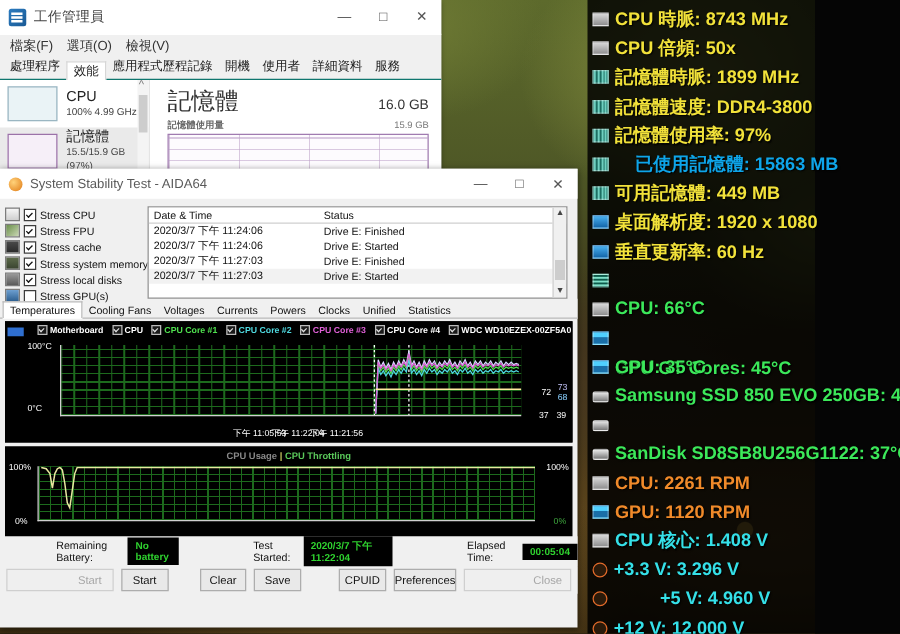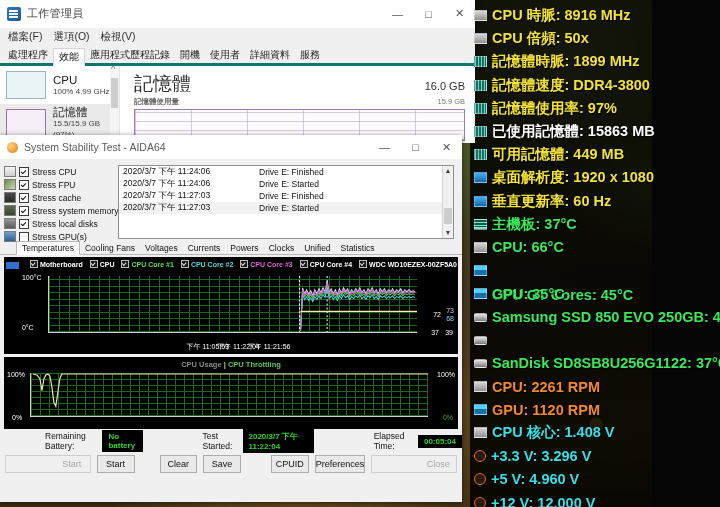--- a/index.html
+++ b/index.html
@@ -23,36 +23,36 @@
   #wallpaper:after{content:"";position:absolute;inset:0;
     background:
       linear-gradient(100deg, rgba(255,215,120,.10) 0 2px, rgba(0,0,0,0) 2px 14px),
       radial-gradient(circle at 596px 424px, #f0c24a 0 6px, rgba(0,0,0,0) 7px);
     opacity:.8;}
   #darkpanel{position:absolute;left:470px;top:0;width:250px;height:507px;
     background:#000;opacity:.84;}
   #darkpanel2{position:absolute;left:652px;top:0;width:68px;height:507px;background:#050505;}
 
   
-  #taskmgr{position:absolute;left:0;top:0;width:475px;height:140px;background:#f0f0f0;
+  #taskmgr{position:absolute;left:0;top:0;width:353px;height:140px;background:#f0f0f0;
     box-shadow:0 1px 4px rgba(0,0,0,.5);}
   #tm-title{height:27px;display:flex;align-items:center;background:#fff;
     border-bottom:1px solid #fff;}
   .tm-ico{width:14px;height:14px;margin-left:7px;margin-right:6px;flex:0 0 auto;
     background:linear-gradient(135deg,#2b7bc0,#1a5a95);border-radius:2px;position:relative;}
   .tm-ico:after{content:"";position:absolute;left:2px;top:3px;width:9px;height:2px;background:#fff;
     box-shadow:0 3px 0 #fff,0 6px 0 #fff;}
   #tm-title-text{font-size:11px;color:#444;letter-spacing:.3px;}
   .wbtns{margin-left:auto;display:flex;}
   .wbtn{width:31px;height:27px;display:flex;align-items:center;justify-content:center;
     font-size:11px;color:#555;}
   #tm-menu{height:18px;display:flex;align-items:center;gap:11px;padding-left:8px;
     font-size:10.5px;color:#333;background:#f0f0f0;}
-  #tm-tabs{height:17px;display:flex;align-items:flex-end;padding-left:3px;
-    background:#f0f0f0;border-bottom:3px solid #0f766e;}
+  #tm-tabs{height:17px;display:flex;align-items:flex-start;padding-left:3px;
+    background:#f0f0f0;border-bottom:1px solid #0f766e;}
   .tm-tab{font-size:10px;color:#222;padding:2px 5px 2px 5px;line-height:12px;}
   .tm-tab.active{background:#ffffff;border:1px solid #d6d6d6;border-bottom:1px solid #fff;
     position:relative;top:3px;}
   #tm-body{display:flex;height:77px;background:#fff;}
   #tm-side{width:119px;background:#fff;border-right:1px solid #e4e4e4;position:relative;}
   .tile{display:flex;align-items:center;height:38px;padding-left:6px;gap:7px;}
   .tile.sel{background:#eaeaea;}
   .tile-thumb{width:38px;height:26px;border:1px solid #9ab6c2;background:#eaf3f6;flex:0 0 auto;}
   .tile.mem .tile-thumb{border-color:#9b72a8;background:#f6eff8;}
   .tile-l1{font-size:11.5px;color:#222;line-height:12px;}
@@ -104,21 +104,21 @@
   .lh{font-size:8.5px;color:#111;padding-left:4px;}
   .lh.c1{width:132px;}
   .log-row{display:flex;height:12px;align-items:center;}
   .log-row.alt{background:#f2f2f2;}
   .lc{font-size:8.5px;color:#111;padding-left:4px;}
   .lc.c1{width:132px;}
   #a-log-sb{position:absolute;right:0;top:0;width:10px;height:100%;background:#f0f0f0;
     border-left:1px solid #d0d0d0;}
   .sb-arrow{height:10px;text-align:center;font-size:7px;color:#444;line-height:10px;}
   #a-log-sb-thumb{position:absolute;top:42px;left:1px;width:8px;height:16px;background:#cdcdcd;}
-  #a-tabs{display:flex;align-items:flex-end;height:15px;padding-left:16px;
+  #a-tabs{display:flex;align-items:flex-end;height:15px;padding-left:2px;
     border-bottom:1px solid #b9b9b9;background:#f0f0f0;}
   .a-tab{font-size:8.5px;color:#111;padding:1px 5px;}
   .a-tab.active{background:#fff;border:1px solid #b9b9b9;border-bottom:1px solid #fff;
     position:relative;top:1px;}
   #a-chart1{margin:2px 4px 0 4px;height:95px;background:#000;display:flex;position:relative;
     border:1px solid #000;}
   #c1-left{width:16px;padding-top:4px;}
   #c1-left-sw{width:13px;height:7px;background:#2f6fd0;margin-left:1px;}
   #c1-body{flex:1;position:relative;}
   #c1-legend{display:flex;gap:7px;padding:2px 0 1px 10px;align-items:center;}
@@ -279,20 +279,24 @@
         <span class="chk-label">Stress local disks</span>
       </div>
       <div class="chk-row">
         <span class="stress-ico i5"></span>
         <span class="cb"></span>
         <span class="chk-label">Stress GPU(s)</span>
       </div>
     </div>
 
     <div id="a-log">
+      <div id="a-log-head">
+        <span class="lh c1">Date &amp; Time</span>
+        <span class="lh">Status</span>
+      </div>
       <div class="log-row">
         <span class="lc c1">2020/3/7 下午 11:24:06</span>
         <span class="lc">Drive E: Finished</span>
       </div>
       <div class="log-row">
         <span class="lc c1">2020/3/7 下午 11:24:06</span>
         <span class="lc">Drive E: Started</span>
       </div>
       <div class="log-row">
         <span class="lc c1">2020/3/7 下午 11:27:03</span>
@@ -413,57 +417,56 @@
     <span class="a-btn">Save</span>
     <span class="a-btn" style="margin-left:24px">CPUID</span>
     <span class="a-btn wide">Preferences</span>
     <span class="a-btn dis" id="btn-close">Close</span>
   </div>
 </div>
 
 <div id="osd">
     <div class="osd-row">
       <span class="osd-ico cpu"></span>
-      <span class="osd-text" style="color: rgb(242, 226, 58);">CPU 時脈: 8916 MHz</span>
+      <span class="osd-text" style="color: rgb(242, 226, 58);">CPU 時脈: 8743 MHz</span>
     </div>
     <div class="osd-row">
       <span class="osd-ico cpu"></span>
       <span class="osd-text" style="color: rgb(242, 226, 58);">CPU 倍頻: 50x</span>
     </div>
     <div class="osd-row">
       <span class="osd-ico ram"></span>
       <span class="osd-text" style="color: rgb(242, 226, 58);">記憶體時脈: 1899 MHz</span>
     </div>
     <div class="osd-row">
       <span class="osd-ico ram"></span>
       <span class="osd-text" style="color: rgb(242, 226, 58);">記憶體速度: DDR4-3800</span>
     </div>
     <div class="osd-row">
       <span class="osd-ico ram"></span>
       <span class="osd-text" style="color: rgb(242, 226, 58);">記憶體使用率: 97%</span>
     </div>
     <div class="osd-row">
       <span class="osd-ico ram"></span>
-      <span class="osd-text" style="color: #ffffff;">已使用記憶體: 15863 MB</span>
+      <span class="osd-text" style="color: #0ea5e9; margin-left: 16px;">已使用記憶體: 15863 MB</span>
     </div>
     <div class="osd-row">
       <span class="osd-ico ram"></span>
       <span class="osd-text" style="color: rgb(242, 226, 58);">可用記憶體: 449 MB</span>
     </div>
     <div class="osd-row">
       <span class="osd-ico mon"></span>
       <span class="osd-text" style="color: rgb(242, 226, 58);">桌面解析度: 1920 x 1080</span>
     </div>
     <div class="osd-row">
       <span class="osd-ico mon"></span>
       <span class="osd-text" style="color: rgb(242, 226, 58);">垂直更新率: 60 Hz</span>
     </div>
     <div class="osd-row">
       <span class="osd-ico mb"></span>
-      <span class="osd-text" style="color: rgb(60, 232, 90);">主機板: 37°C</span>
     </div>
     <div class="osd-row">
       <span class="osd-ico cpu"></span>
       <span class="osd-text" style="color: rgb(60, 232, 90);">CPU: 66°C</span>
     </div>
     <div class="osd-row">
       <span class="osd-ico gpu"></span>
       <span class="osd-text" style="color: rgb(60, 232, 90); margin-top: 48px;">CPU GT Cores: 45°C</span>
     </div>
     <div class="osd-row">
@@ -492,19 +495,19 @@
     <div class="osd-row">
       <span class="osd-ico cpu"></span>
       <span class="osd-text" style="color: rgb(53, 224, 232);">CPU 核心: 1.408 V</span>
     </div>
     <div class="osd-row">
       <span class="osd-ico pwr"></span>
       <span class="osd-text" style="color: rgb(53, 224, 232);">+3.3 V: 3.296 V</span>
     </div>
     <div class="osd-row">
       <span class="osd-ico pwr"></span>
-      <span class="osd-text" style="color: rgb(53, 224, 232);">+5 V: 4.960 V</span>
+      <span class="osd-text" style="color: rgb(53, 224, 232); margin-left: 37px;">+5 V: 4.960 V</span>
     </div>
     <div class="osd-row">
       <span class="osd-ico pwr"></span>
       <span class="osd-text" style="color: rgb(53, 224, 232);">+12 V: 12.000 V</span>
     </div>
   </div>
 
 </body></html>

